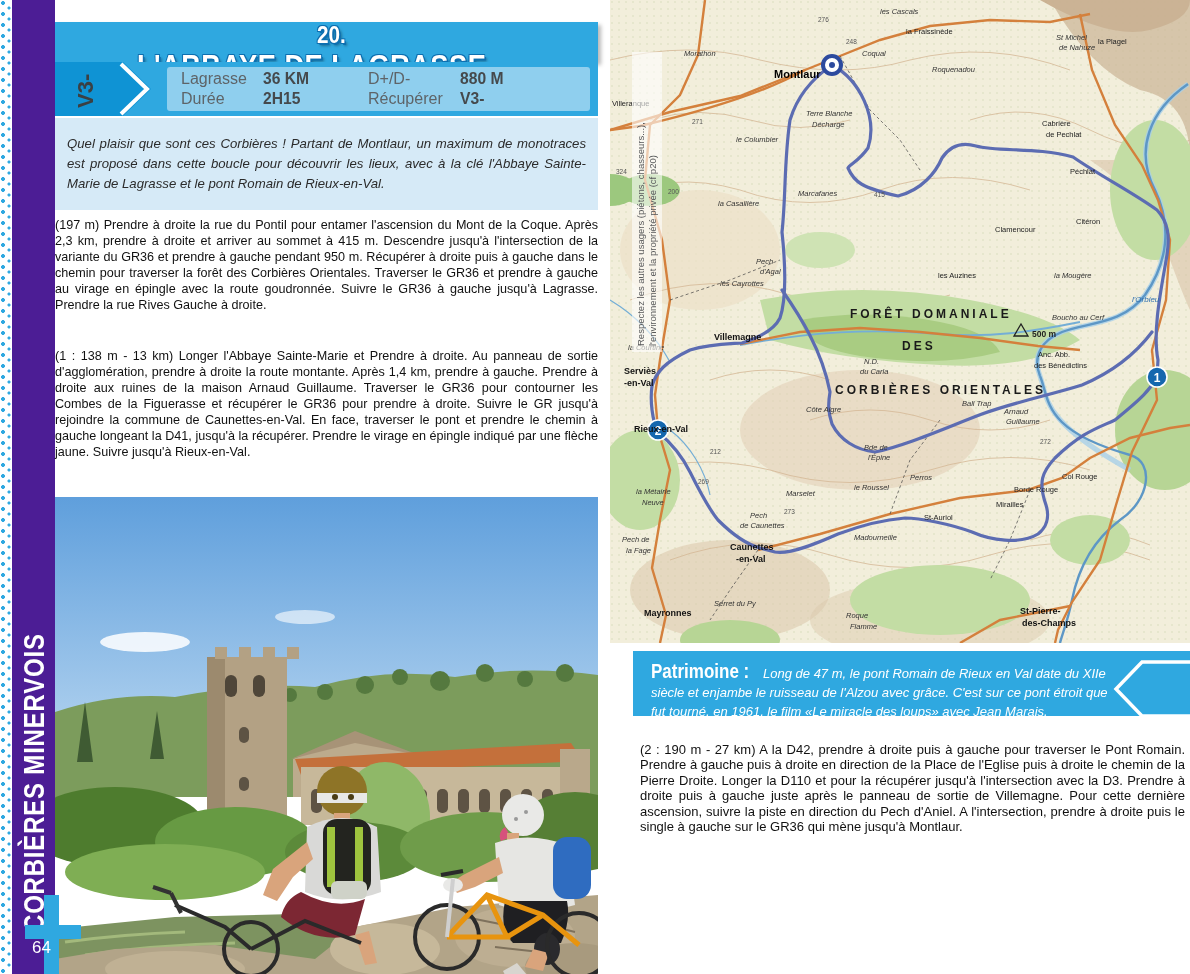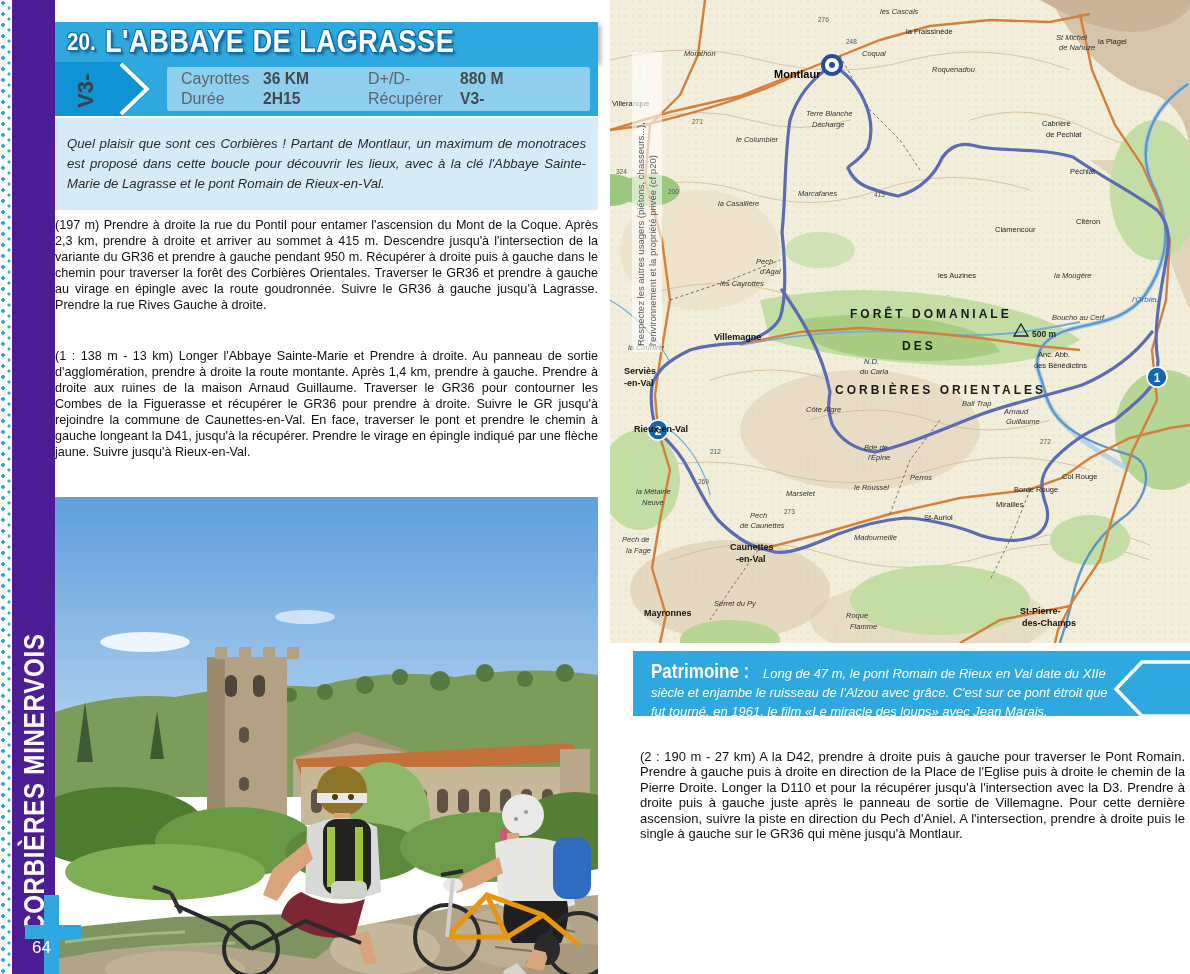--- a/index.html
+++ b/index.html
@@ -20,21 +20,21 @@
     font-size:30px;line-height:43px;white-space:nowrap;}
   #sidebar-title .squeeze{display:inline-block;transform:scaleX(.8);transform-origin:left;letter-spacing:1px;}
   #page-number{position:absolute;left:20px;top:938px;color:#fff;font-size:17px;z-index:4;}
   #plus-icon{position:absolute;left:0;top:0;width:0;height:0;z-index:3;}
   #plus-icon .h{position:absolute;left:25px;top:925px;width:56px;height:14px;background:#2fa8e0;}
   #plus-icon .v{position:absolute;left:44px;top:895px;width:15px;height:79px;background:#2fa8e0;}
 
   
   #title-bar{position:absolute;left:55px;top:22px;width:543px;height:40px;background:#2fa8e0;
     box-shadow:3px 3px 4px rgba(0,0,0,.28);display:flex;align-items:center;padding-left:12px;
-    box-sizing:border-box;color:#fff;}
+    box-sizing:border-box;color:#fff;flex-direction:column;}
   .outlined{font-weight:bold;white-space:nowrap;
     text-shadow:-1px -1px 0 #0d6fb0,1px -1px 0 #0d6fb0,-1px 1px 0 #0d6fb0,2px 2px 0 #0d6fb0,3px 3px 3px rgba(0,0,0,.35);}
   #route-number{font-size:23px;transform:scaleX(.9);transform-origin:left;}
   #route-title{font-size:31px;margin-left:6px;transform:scaleX(.88);transform-origin:left;letter-spacing:.5px;}
 
   
   #stats-band{position:absolute;left:55px;top:62px;width:543px;height:54px;background:#2fa8e0;}
   #badge-svg{position:absolute;left:0;top:0;}
   #stats-inner{position:absolute;left:112px;top:5px;right:8px;bottom:5px;background:#8fcfee;
     border-radius:3px;display:grid;grid-template-columns:82px 105px 92px auto;
@@ -68,21 +68,21 @@
 
   
   #patrimoine{position:absolute;left:633px;top:651px;width:557px;height:65px;background:#2fa8e0;
     color:#fff;box-sizing:border-box;padding:9px 80px 9px 18px;}
   #patrimoine-label{font-weight:bold;font-size:20px;display:inline-block;transform:scaleX(.85);
     transform-origin:left;margin-right:-8px;}
   #patrimoine-text{font-style:italic;font-size:13px;line-height:18px;}
   #patrimoine-arrow{position:absolute;right:0;top:7px;}
 
   #final-para{position:absolute;left:640px;top:742px;width:545px;font-size:13px;line-height:15.4px;
-    color:#111;text-align:justify;margin-top:7px;}
+    color:#111;text-align:justify;}
 
   
   .ml-v{font-size:9px;font-weight:bold;fill:#111;}
   .ml-V{font-size:11px;font-weight:bold;fill:#000;}
   .ml-f{font-size:12px;font-weight:bold;fill:#1a1a1a;letter-spacing:3px;}
   .ml-s{font-size:7.5px;fill:#222;}
   .ml-i{font-size:7.5px;font-style:italic;fill:#333;}
   .ml-n{font-size:6.5px;fill:#555;}
   .ml-w{font-size:8px;font-style:italic;fill:#2e6fae;}
   svg text{font-family:"Liberation Sans",sans-serif;}
@@ -110,21 +110,21 @@
     <span id="route-title" class="outlined">L'ABBAYE DE LAGRASSE</span>
   </div>
 
   <div id="stats-band">
     <svg id="badge-svg" width="112" height="54">
       <polygon points="0,0 68,0 96,27 68,54 0,54" fill="#0f93d4"></polygon>
       <polyline points="66,2 92,27 66,52" fill="none" stroke="#ffffff" stroke-width="4"></polyline>
       <text transform="translate(38,46) rotate(-90)" font-size="22" font-weight="bold" fill="#3b4043">V3-</text>
     </svg>
     <div id="stats-inner">
-      <span class="stat-label">Cayrottes</span>
+      <span class="stat-label">Lagrasse</span>
       <span class="stat-value">36 KM</span>
       <span class="stat-label">D+/D-</span>
       <span class="stat-value">880 M</span>
       <span class="stat-label">Durée</span>
       <span class="stat-value">2H15</span>
       <span class="stat-label">Récupérer</span>
       <span class="stat-value">V3-</span>
     </div>
   </div>
 

